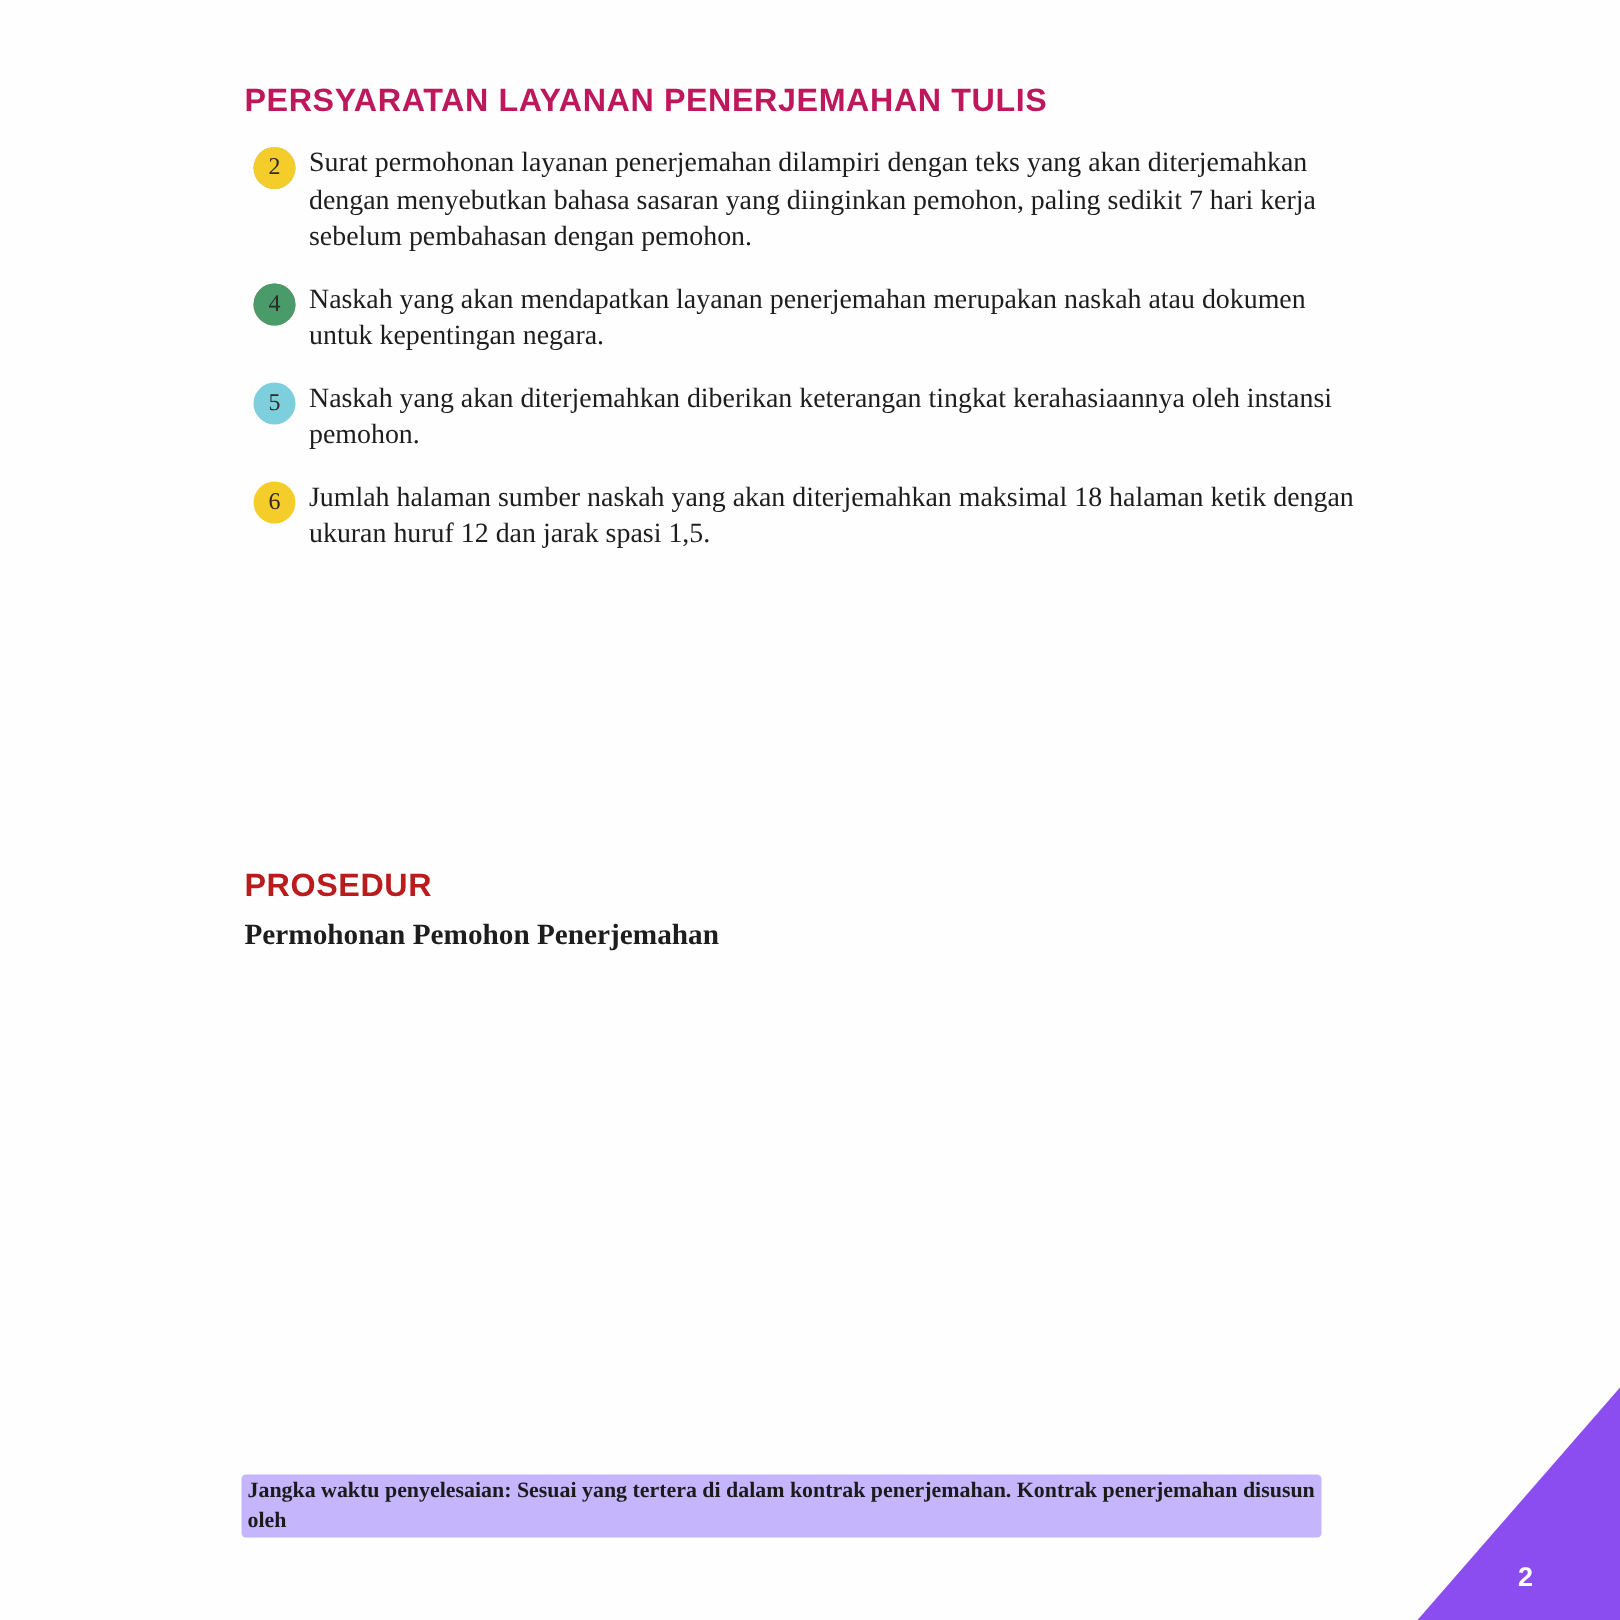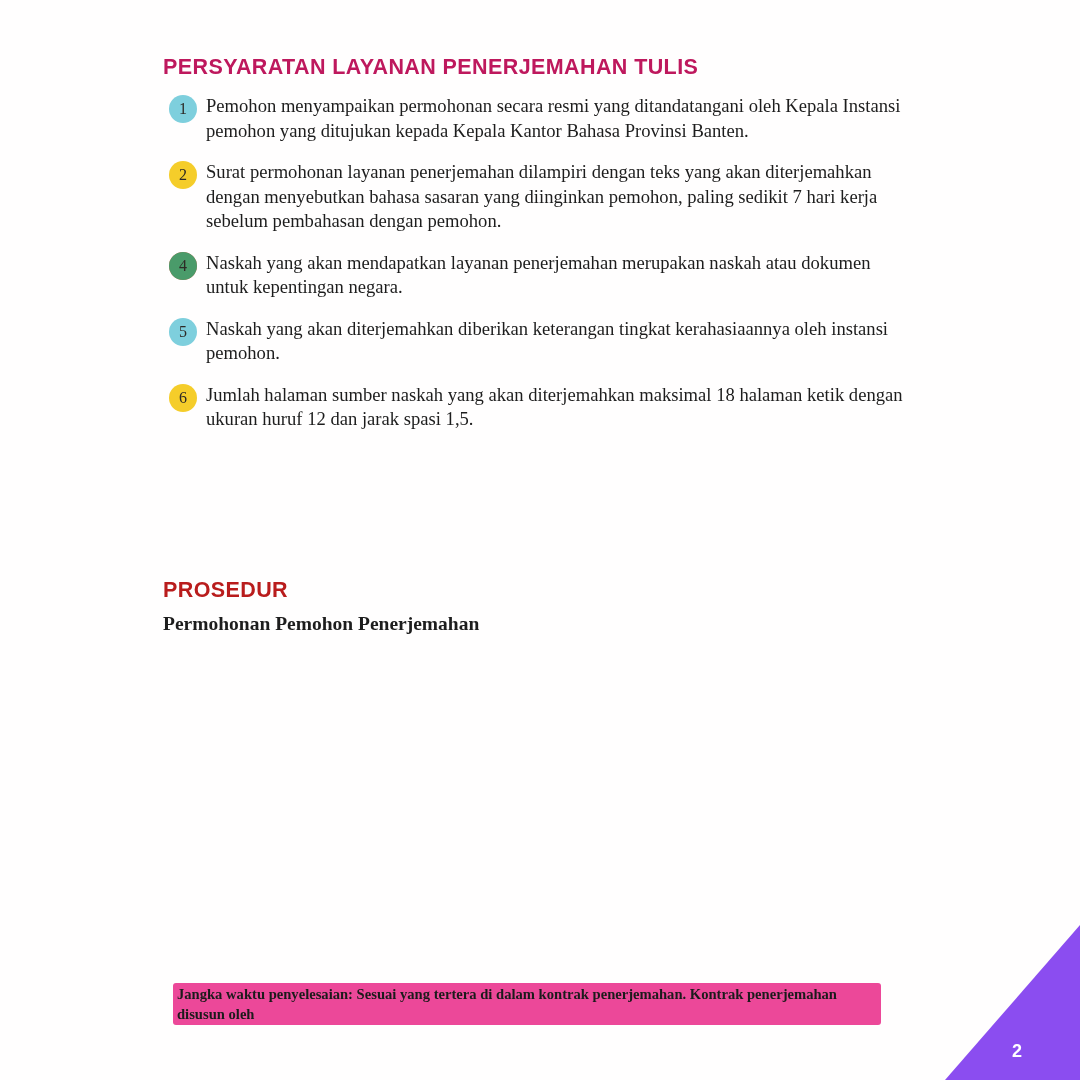--- a/index.html
+++ b/index.html
@@ -105,25 +105,24 @@
     top: 983px;
     width: 720px;
     font-family: "Liberation Serif", serif;
     font-weight: bold;
     font-size: 14.6px;
     line-height: 20px;
     color: #1b1b1b;
   }
   #footer-note .hl-line {
     display: table;
-    background: #ec4899;
+    background: #c4b5fd;
     border-radius: 3px;
     padding: 1px 4px;
     margin-bottom: 1px;
-    margin-left: 12px;
   }
 
   
   #corner-decoration {
     position: absolute;
     right: 0;
     bottom: 0;
     width: 180px;
     height: 175px;
     pointer-events: none;
@@ -143,21 +142,20 @@
 
 <div id="page">
 
   <div id="requirements-section">
     <h1 class="section-title">PERSYARATAN LAYANAN PENERJEMAHAN TULIS</h1>
 
     <ul class="req-list">
 
       <li class="req-item">
         <span class="req-badge" style="background: rgb(126, 207, 221);">1</span>
-        <span class="req-text">Pemohon menyampaikan permohonan secara resmi yang ditandatangani oleh Kepala Instansi pemohon yang ditujukan kepada Kepala Kantor Bahasa Provinsi Banten.</span>
       </li>
 
       <li class="req-item">
         <span class="req-badge" style="background: rgb(245, 205, 42);">2</span>
         <span class="req-text">Surat permohonan layanan penerjemahan dilampiri dengan teks yang akan diterjemahkan dengan menyebutkan bahasa sasaran yang diinginkan pemohon, paling sedikit 7 hari kerja sebelum pembahasan dengan pemohon.</span>
       </li>
 
       <li class="req-item">
         <span class="req-badge" style="background: rgb(248, 111, 94);">3</span>
       </li>

